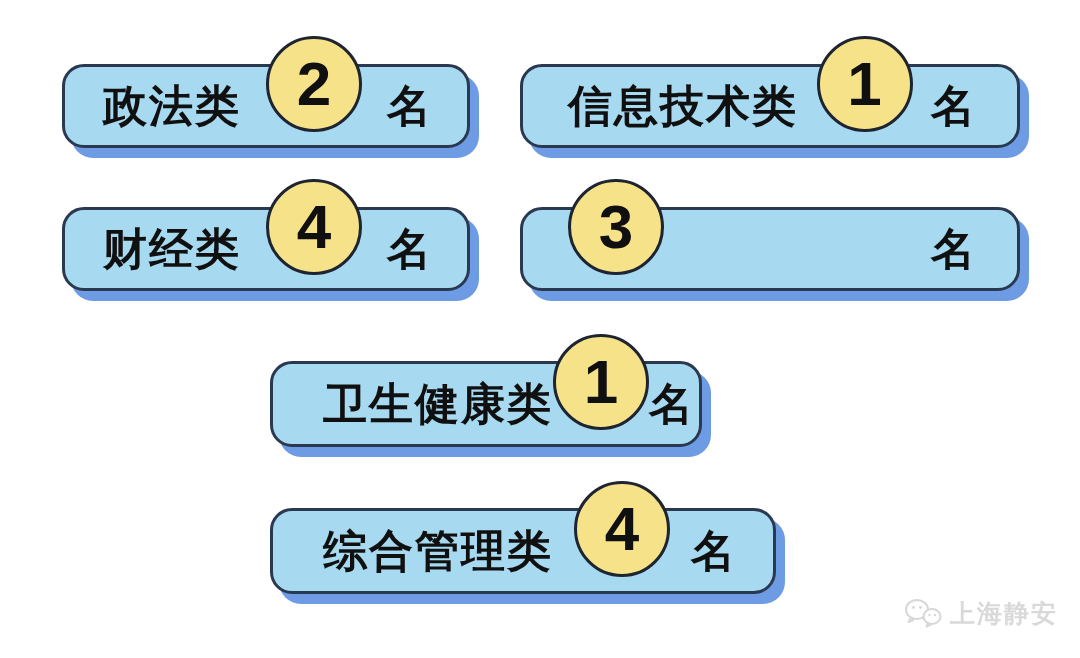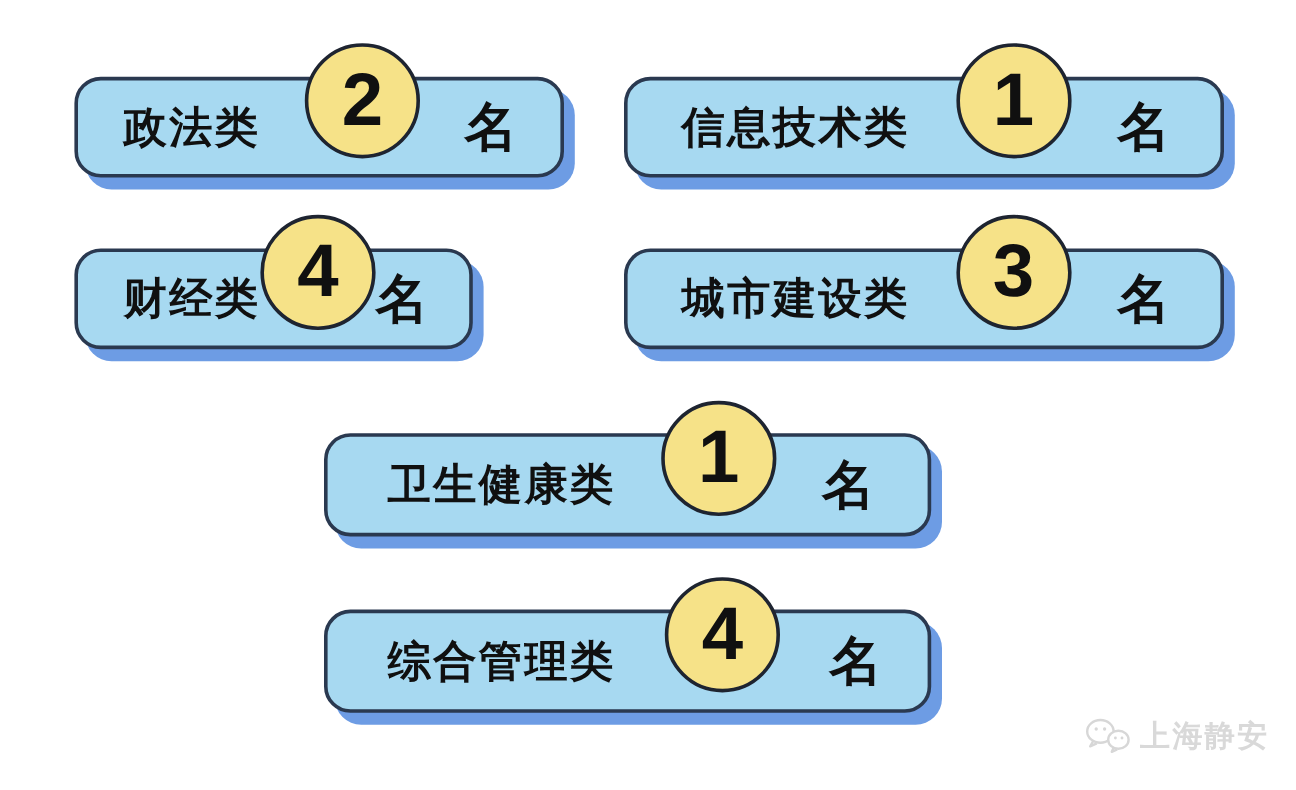--- a/index.html
+++ b/index.html
@@ -18,21 +18,21 @@
     box-sizing: border-box;
     background: var(--pill-fill, #a7d9f1);
     border: 3px solid var(--pill-border, #2a3950);
     border-radius: 22px;
     box-shadow: 9px 10px 0 var(--pill-shadow, #6d9ce4);
     display: flex;
     align-items: center;
     justify-content: space-between;
   }
   .pill .label {
-    font-size: 36px;
+    font-size: 44px;
     font-weight: 800;
     color: var(--text, #101010);
     letter-spacing: 2px;
     white-space: nowrap;
   }
   .pill .count-badge {
     flex: 0 0 auto;
     width: 96px; height: 96px;
     box-sizing: border-box;
     border-radius: 50%;
@@ -50,23 +50,23 @@
     color: var(--text, #101010);
   }
   .pill .suffix {
     font-size: 44px;
     font-weight: 800;
     color: var(--text, #101010);
   }
   
   .pill-a { left: 62px;  top: 64px;  width: 408px; padding: 0 36px 0 38px; }
   .pill-b { left: 520px; top: 64px;  width: 500px; padding: 0 42px 0 45px; }
-  .pill-c { left: 62px;  top: 207px; width: 332px; padding: 0 36px 0 38px; }
+  .pill-c { left: 62px;  top: 207px; width: 408px; padding: 0 36px 0 38px; }
   .pill-d { left: 520px; top: 207px; width: 500px; padding: 0 42px 0 45px; }
-  .pill-e { left: 270px; top: 361px; width: 506px; height: 86px; padding: 0 44px 0 50px; }
+  .pill-e { left: 270px; top: 361px; width: 432px; height: 86px; padding: 0 44px 0 50px; }
   .pill-f { left: 270px; top: 508px; width: 506px; height: 86px; padding: 0 38px 0 50px; }
 
   .watermark {
     position: absolute;
     right: 22px;
     bottom: 28px;
     display: flex;
     align-items: flex-end;
     gap: 7px;
     color: var(--watermark, #d9d9d9);
@@ -98,21 +98,20 @@
 
 <div class="pill pill-c">
   <span class="label">财经类</span>
   <span class="count-badge">
     <span class="num">4</span>
   </span>
   <span class="suffix">名</span>
 </div>
 
 <div class="pill pill-d">
-  <span class="label">城市建设类</span>
   <span class="count-badge">
     <span class="num">3</span>
   </span>
   <span class="suffix">名</span>
 </div>
 
 <div class="pill pill-e">
   <span class="label">卫生健康类</span>
   <span class="count-badge">
     <span class="num">1</span>

